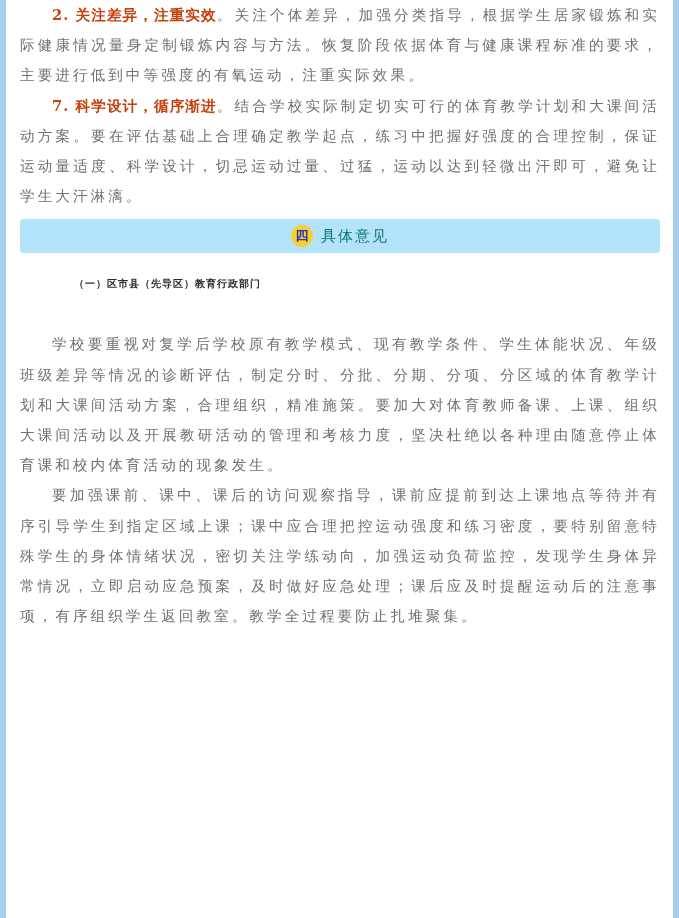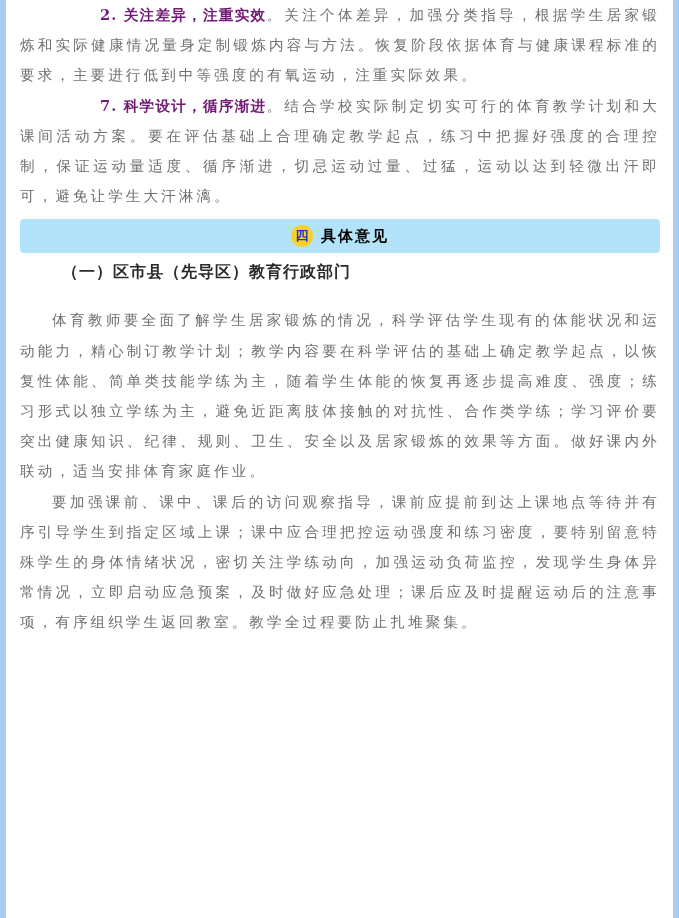--- a/index.html
+++ b/index.html
@@ -25,26 +25,26 @@
     font-size: 14.6px;
     line-height: 30.2px;
     letter-spacing: 3.05px;
     text-indent: 2.2em;
     text-align: justify;
     text-align-last: left;
     color: #707070;
     word-break: break-all;
   }
   .para .lead {
-    font-weight: bold; color: #701a75; letter-spacing: 1px; margin-left: 48px;
+    font-weight: bold; color: #c2410c; letter-spacing: 1px;
   }
   .subhead {
-    margin: 4px;
+    margin: 16px;
     padding-left: 38px;
-    font-size: 16px;
+    font-size: 10px;
     line-height: 30px;
     font-weight: bold;
     color: #2a2a2a;
     letter-spacing: 1px;
   }
   .banner {
     margin-top: 8px;
     height: 34px;
     background: #b3e3fa;
     border-radius: 4px;
@@ -52,42 +52,42 @@
   }
   .banner-num {
     width: 22px; height: 22px; border-radius: 50%;
     background: #f7d02c;
     display: flex; align-items: center; justify-content: center;
     color: #2433c4; font-weight: bold; font-size: 13px;
     margin-right: 8px;
     font-family: "DejaVu Sans", "Liberation Sans", sans-serif;
   }
   .banner-title {
-    color: #000000; font-weight: bold; font-size: 15px; letter-spacing: 2px;
+    color: #0f766e; font-weight: normal; font-size: 15px; letter-spacing: 2px;
     font-family: "DejaVu Sans", "Liberation Sans", sans-serif;
   }
   .gap { height: 14px; }
 </style>
 </head>
 <body>
 
 <div class="frame-left"></div>
 <div class="frame-right"></div>
 
 <div class="content">
 
   <p class="para"><span class="lead">2. 关注差异，注重实效</span><span>。关注个体差异，加强分类指导，根据学生居家锻炼和实际健康情况量身定制锻炼内容与方法。恢复阶段依据体育与健康课程标准的要求，主要进行低到中等强度的有氧运动，注重实际效果。</span></p>
 
-  <p class="para"><span class="lead">7. 科学设计，循序渐进</span><span>。结合学校实际制定切实可行的体育教学计划和大课间活动方案。要在评估基础上合理确定教学起点，练习中把握好强度的合理控制，保证运动量适度、循序渐进，切忌运动过量、过猛，运动以达到轻微出汗即可，避免让学生大汗淋漓。</span></p>
+  <p class="para"><span class="lead">7. 科学设计，循序渐进</span><span>。结合学校实际制定切实可行的体育教学计划和大课间活动方案。要在评估基础上合理确定教学起点，练习中把握好强度的合理控制，保证运动量适度、科学设计，切忌运动过量、过猛，运动以达到轻微出汗即可，避免让学生大汗淋漓。</span></p>
 
   <div class="banner">
     <span class="banner-num">四</span>
     <span class="banner-title">具体意见</span>
   </div>
 
   <p class="subhead">（一）区市县（先导区）教育行政部门</p>
   <div class="gap"></div>
 
+  <p class="para">学校要重视对复学后学校原有教学模式、现有教学条件、学生体能状况、年级班级差异等情况的诊断评估，制定分时、分批、分期、分项、分区域的体育教学计划和大课间活动方案，合理组织，精准施策。要加大对体育教师备课、上课、组织大课间活动以及开展教研活动的管理和考核力度，坚决杜绝以各种理由随意停止体育课和校内体育活动的现象发生。</p>
 
-  <p class="para">体育教师要全面了解学生居家锻炼的情况，科学评估学生现有的体能状况和运动能力，精心制订教学计划；教学内容要在科学评估的基础上确定教学起点，以恢复性体能、简单类技能学练为主，随着学生体能的恢复再逐步提高难度、强度；练习形式以独立学练为主，避免近距离肢体接触的对抗性、合作类学练；学习评价要突出健康知识、纪律、规则、卫生、安全以及居家锻炼的效果等方面。做好课内外联动，适当安排体育家庭作业。</p>
   <p class="para">要加强课前、课中、课后的访问观察指导，课前应提前到达上课地点等待并有序引导学生到指定区域上课；课中应合理把控运动强度和练习密度，要特别留意特殊学生的身体情绪状况，密切关注学练动向，加强运动负荷监控，发现学生身体异常情况，立即启动应急预案，及时做好应急处理；课后应及时提醒运动后的注意事项，有序组织学生返回教室。教学全过程要防止扎堆聚集。</p>
 
 </div>
 
 </body></html>

